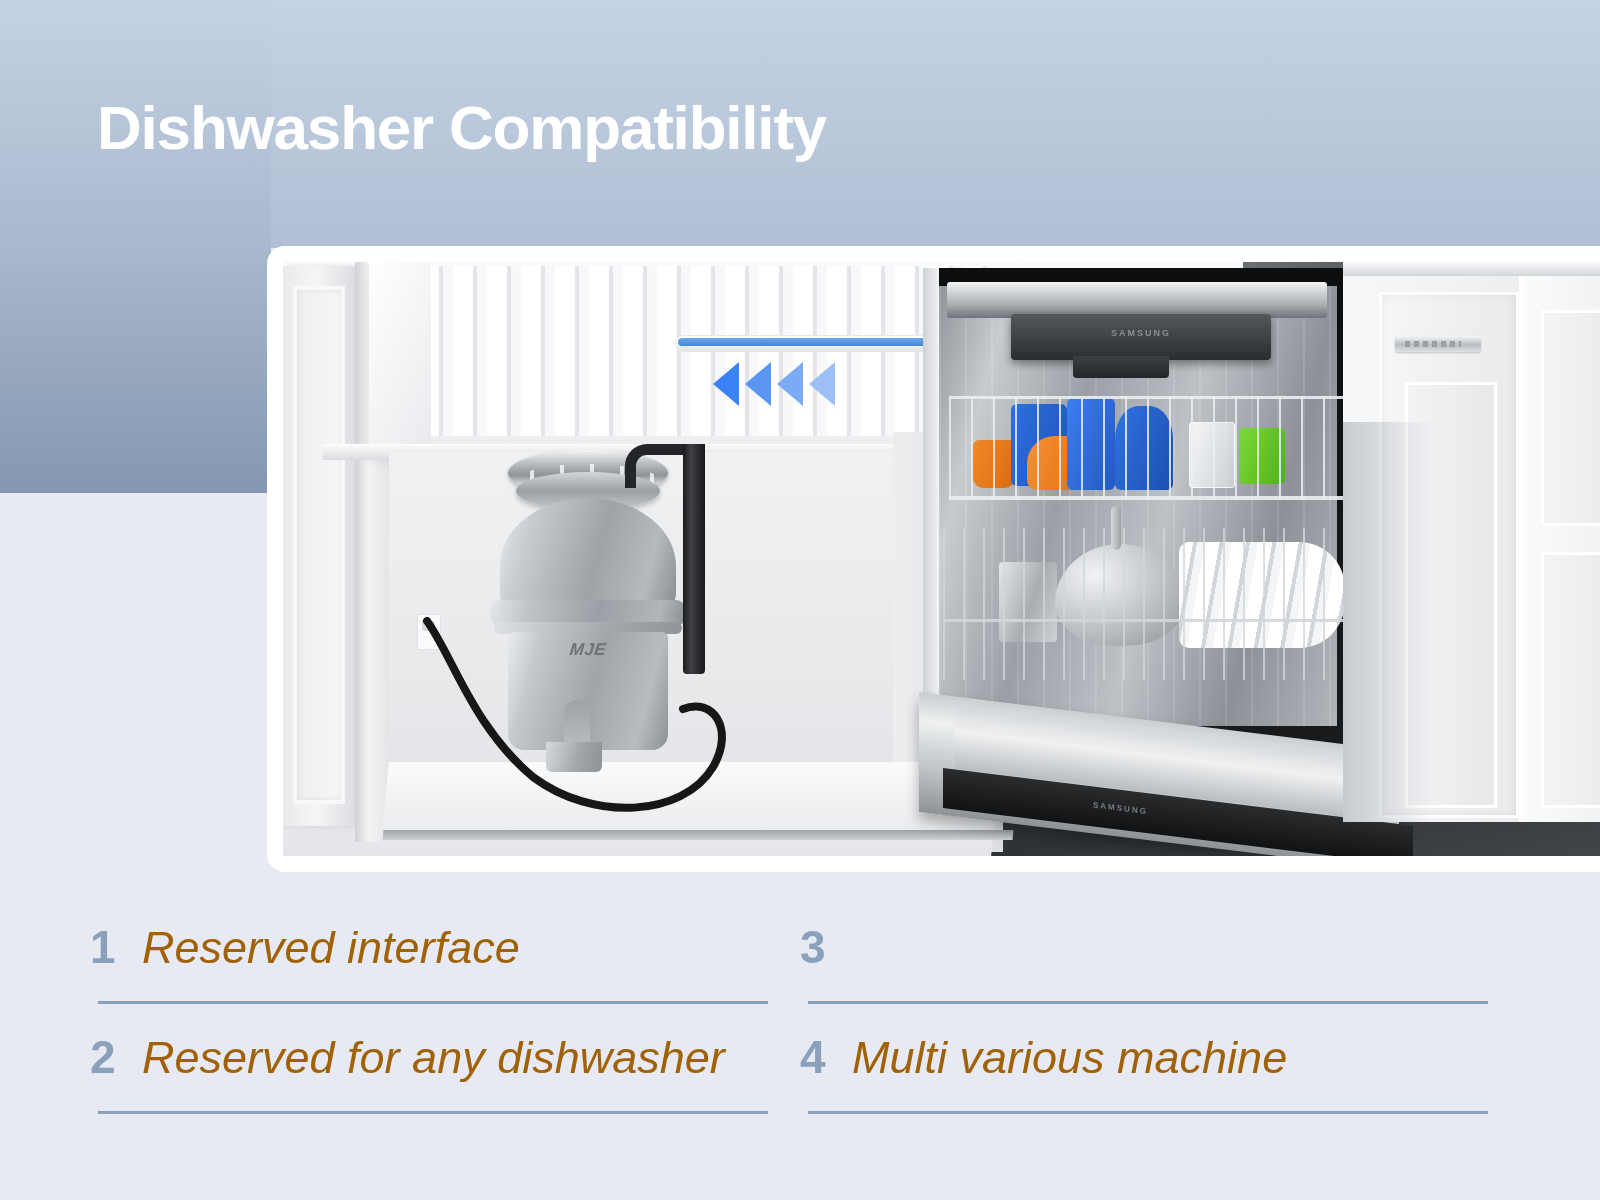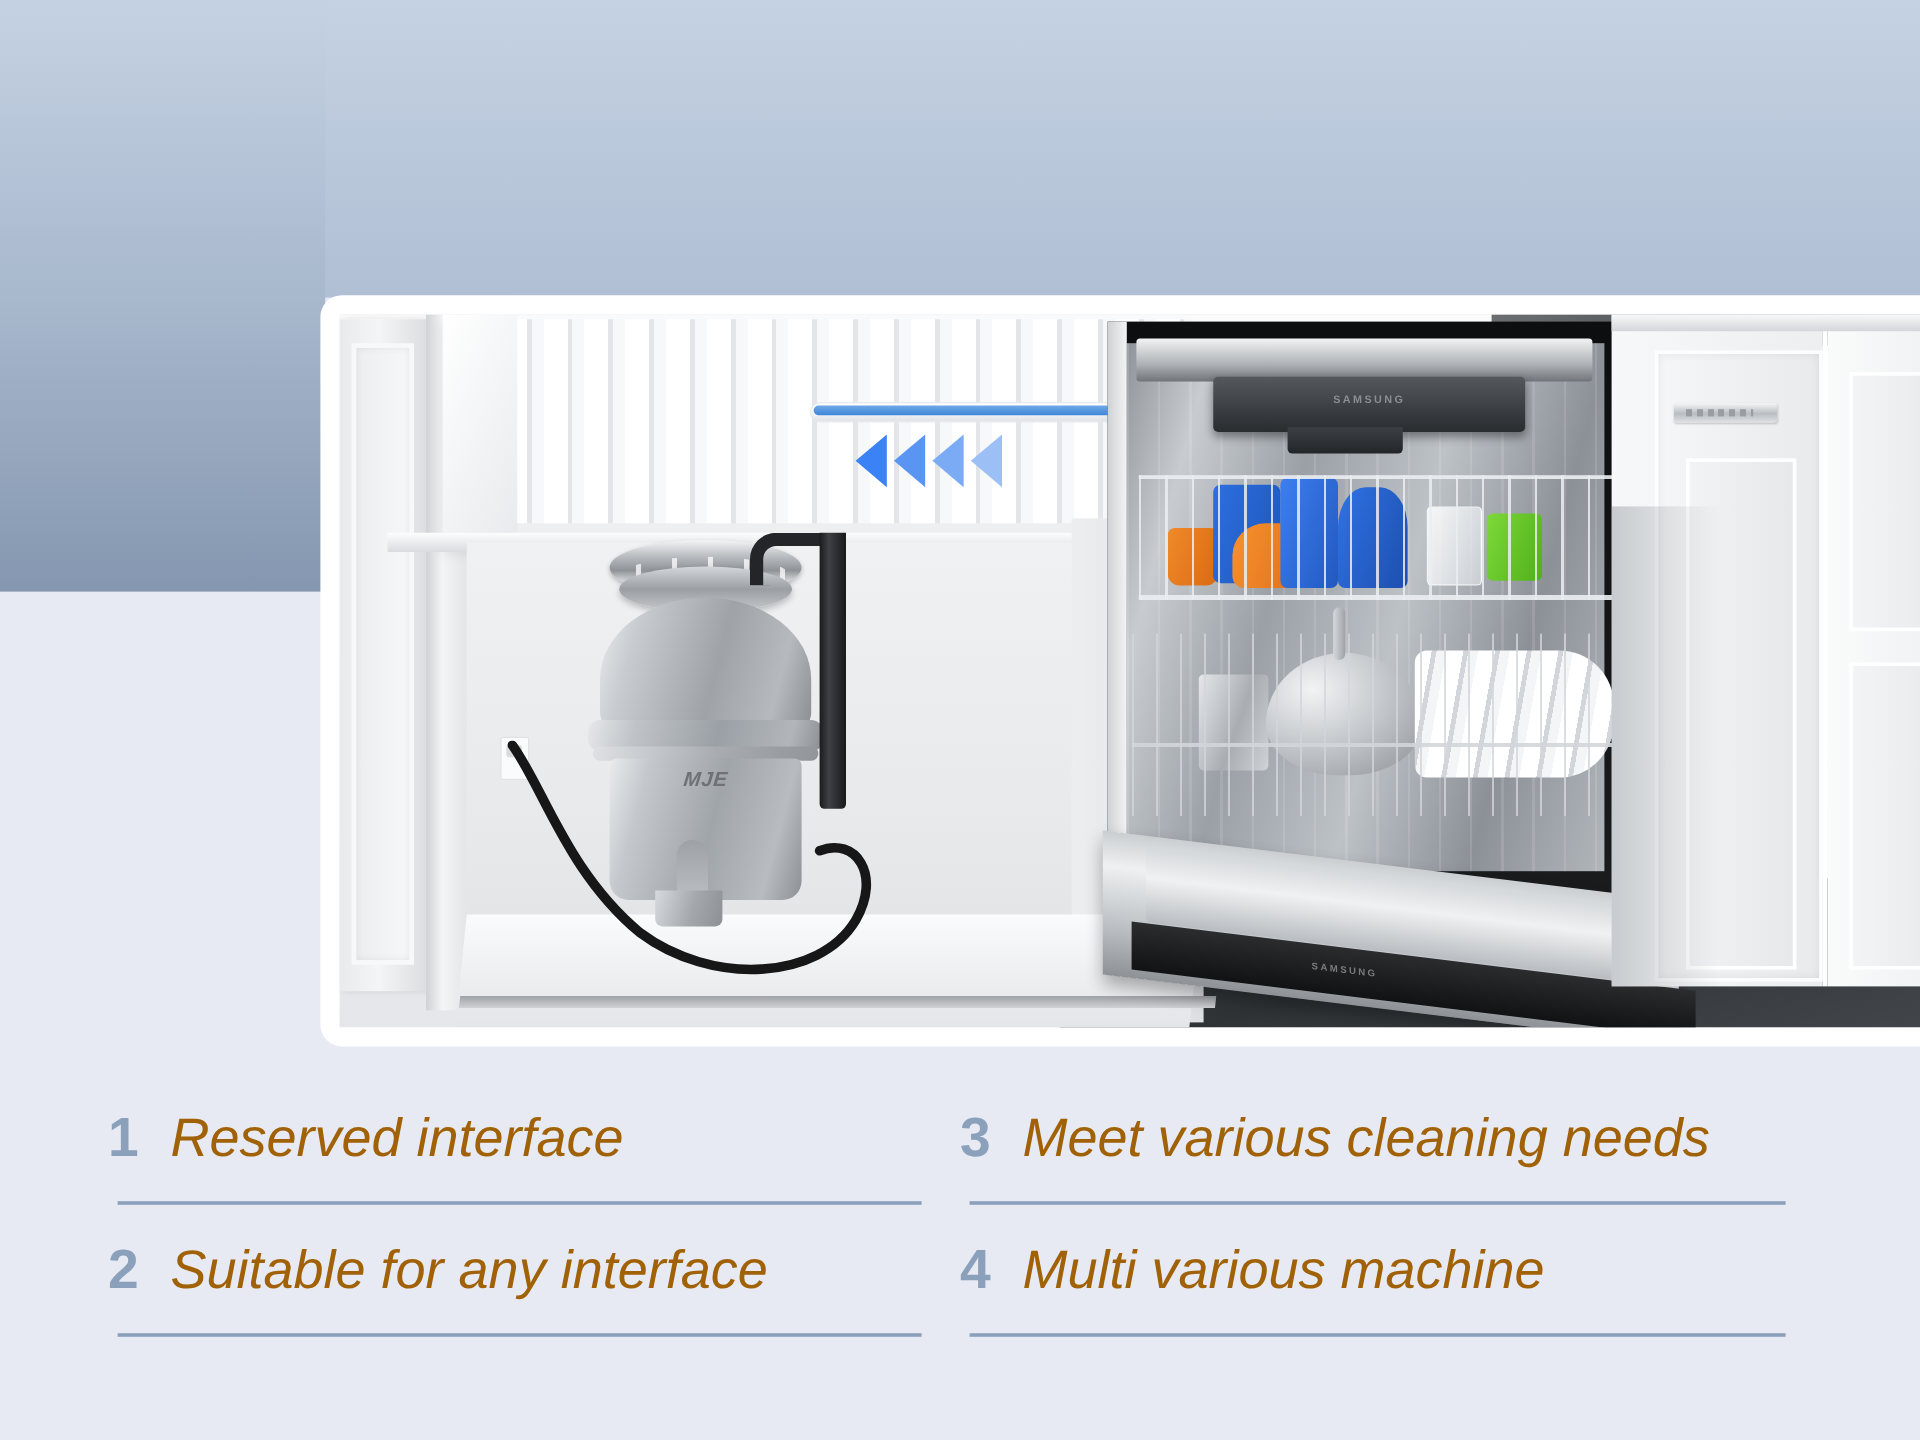--- a/index.html
+++ b/index.html
@@ -472,20 +472,21 @@
 </style>
 </head>
 <body>
 
 <div id="page">
 
   <div class="bg-light"></div>
   <div class="bg-grad-right"></div>
   <div class="bg-grad-left"></div>
 
+  <div class="title">Dishwasher Compatibility</div>
 
   <div class="photo-frame">
     <div class="photo">
 
       <div class="scene-wall"></div>
       <div class="counter-dark"></div>
       <div class="floor"></div>
 
       <div class="cab-door">
         <div class="cab-door-inner"></div>
@@ -590,31 +591,30 @@
       <div class="feat-row">
         <div class="feat-inner">
           <span class="feat-num">1</span>
           <span class="feat-label">Reserved interface</span>
         </div>
         <div class="feat-rule"></div>
       </div>
       <div class="feat-row">
         <div class="feat-inner">
           <span class="feat-num">2</span>
-          <span class="feat-label">Suitable for any interface</span>
+          <span class="feat-label">Reserved for any dishwasher</span>
         </div>
         <div class="feat-rule"></div>
       </div>
     </div>
 
     <div class="feat-col right">
       <div class="feat-row">
         <div class="feat-inner">
           <span class="feat-num">3</span>
-          <span class="feat-label">Meet various cleaning needs</span>
         </div>
         <div class="feat-rule"></div>
       </div>
       <div class="feat-row">
         <div class="feat-inner">
           <span class="feat-num">4</span>
           <span class="feat-label">Multi various machine</span>
         </div>
         <div class="feat-rule"></div>
       </div>

